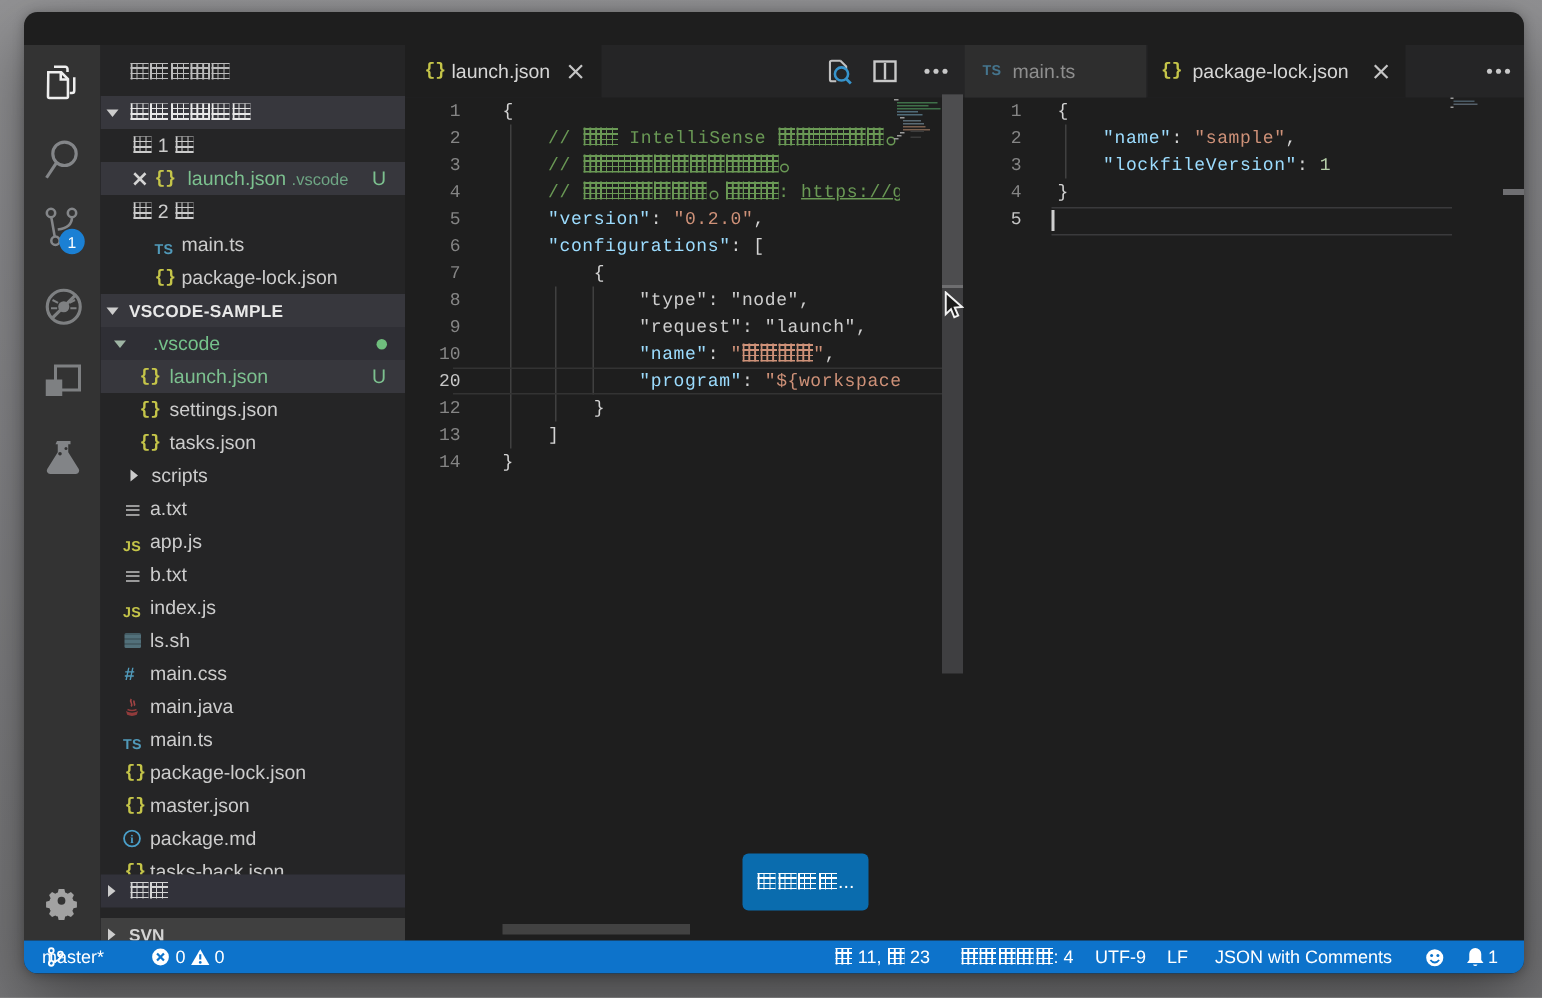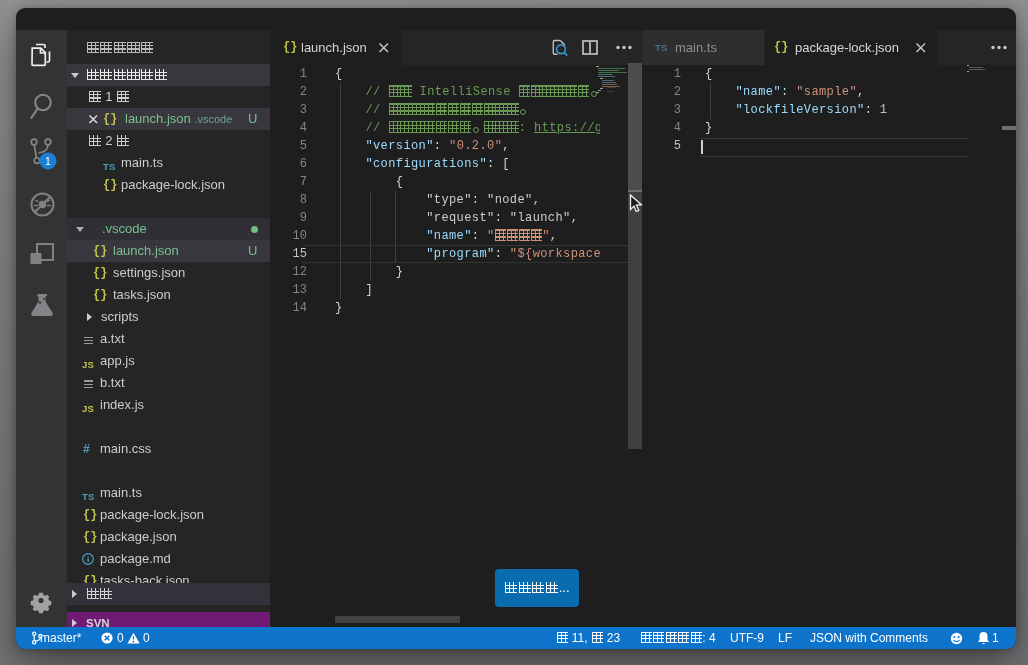--- a/index.html
+++ b/index.html
@@ -113,50 +113,57 @@
       </div>
   <div class="row" style="top:100px"><span style="margin-left:21px"><i class="cj"></i> 2 <i class="cj"></i></span></div>
   <div class="row" style="top:122px">
         <b class="fi i-ts" style="left:36px;top:4px">TS</b>
         <span style="position:absolute;left:54px">main.ts</span>
       </div>
   <div class="row" style="top:144px">
         <b class="i-json" style="position:absolute;left:36px">{}</b>
         <span style="position:absolute;left:54px">package-lock.json</span>
       </div>
+  <div class="row hd" style="top:166px"><span class="tw" style="left:4px"></span><span style="margin-left:19px;font-size:11.5px;letter-spacing:.2px">VSCODE-SAMPLE</span></div>
   <div class="row" style="top:188px;background:#2f2f35"><span class="tw" style="left:9px;border-top-color:#9fb5a4"></span><span style="margin-left:35px;color:#75c28b">.vscode</span><span style="position:absolute;left:184px;top:8px;width:7px;height:7px;border-radius:50%;background:#6fbe7d"></span></div>
   <div class="row hl" style="top:210px">
         <b class="i-json" style="position:absolute;left:26px">{}</b>
         <span style="position:absolute;left:46px;color:#7cc08f">launch.json</span>
         <span style="position:absolute;left:181px;color:#7cc08f">U</span>
       </div>
   <div class="row" style="top:232px">
         <b class="i-json" style="position:absolute;left:26px">{}</b>
         <span style="position:absolute;left:46px">settings.json</span>
       </div>
   <div class="row" style="top:254px">
         <b class="i-json" style="position:absolute;left:26px">{}</b>
         <span style="position:absolute;left:46px">tasks.json</span>
       </div>
   <div class="row" style="top:298px"><span class="fi i-txt" style="left:17px"></span><span style="margin-left:33px">a.txt</span></div>
   <div class="row" style="top:276px"><span class="tr" style="left:20px"></span><span style="margin-left:34px">scripts</span></div>
   <div class="row" style="top:320px"><b class="fi i-js" style="left:15px;top:4px">JS</b><span style="margin-left:33px">app.js</span></div>
   <div class="row" style="top:342px"><span class="fi i-txt" style="left:17px"></span><span style="margin-left:33px">b.txt</span></div>
   <div class="row" style="top:364px"><b class="fi i-js" style="left:15px;top:4px">JS</b><span style="margin-left:33px">index.js</span></div>
+  <div class="row" style="top:386px"><span class="fi i-sh" style="left:16px"></span><span style="margin-left:33px">ls.sh</span></div>
   <div class="row" style="top:408px"><b class="fi i-css" style="left:16px;top:0">#</b><span style="margin-left:33px">main.css</span></div>
+  <div class="row" style="top:430px"><svg class="fi" style="left:15px;top:5px" width="12" height="13">
+          <path d="M2 9 c3 1.5 5 1.5 8 0 l-.8 2.5 c-2 1 -4.4 1 -6.4 0 z" fill="#913b3b"></path>
+          <path d="M3 8 c2.5 1 3.5 1 6 0" stroke="#913b3b" fill="none"></path>
+          <path d="M5.5 1 c-1.5 2 1.5 3 0 5 M7.5 2 c-1 1.5 1 2 0 3.5" stroke="#a14444" fill="none" stroke-width="1.1"></path>
+        </svg><span style="margin-left:33px">main.java</span></div>
   <div class="row" style="top:452px"><b class="fi i-ts" style="left:15px;top:4px">TS</b><span style="margin-left:33px">main.ts</span></div>
   <div class="row" style="top:474px"><b class="i-json" style="position:absolute;left:16px">{}</b><span style="margin-left:33px">package-lock.json</span></div>
-  <div class="row" style="top:496px"><b class="i-json" style="position:absolute;left:16px">{}</b><span style="margin-left:33px">package.json</span></div>
+  <div class="row" style="top:496px"><b class="i-json" style="position:absolute;left:16px">{}</b><span style="margin-left:33px">master.json</span></div>
   <div class="row" style="top:518px"><svg class="fi" style="left:15px;top:5px" width="13" height="13">
           <circle cx="6" cy="6" r="5.3" fill="none" stroke="#4a9fc9" stroke-width="1.2"></circle>
           <text x="6" y="9" font-size="8" font-weight="bold" fill="#4a9fc9" text-anchor="middle" font-family="Liberation Serif">i</text>
         </svg><span style="margin-left:33px">package.md</span></div>
   <div class="row" style="top:540px;height:13px"><b class="i-json" style="position:absolute;left:16px">{}</b><span style="margin-left:33px">tasks-back.json</span></div>
   <div class="row" style="top:553px;background:#32323a"><span class="tr" style="left:5px"></span><span style="margin-left:19px;font-weight:bold;color:#d4d4d4"><i class="cj"></i><i class="cj"></i></span></div>
-  <div class="row" style="top:582px;background:#701a75"><span class="tr" style="left:5px"></span><span style="margin-left:19px;font-weight:bold;font-size:11.5px;color:#d4d4d4">SVN</span></div>
+  <div class="row" style="top:582px;background:#404040"><span class="tr" style="left:5px"></span><span style="margin-left:19px;font-weight:bold;font-size:11.5px;color:#d4d4d4">SVN</span></div>
  </div>
  <div class="ed" id="g1" style="left:254px;width:373px">
   <div class="tabs"></div>
   <div class="tab" style="left:0;width:131px">
         <b class="i-json" style="position:absolute;left:13px">{}</b>
         <span style="position:absolute;left:31px">launch.json</span>
         <svg style="position:absolute;left:108px;top:12px" width="12" height="12">
           <path d="M1.5 1.5 L10 10 M10 1.5 L1.5 10" stroke="#c4c4c4" stroke-width="1.5"></path>
         </svg>
       </div>
@@ -184,21 +191,21 @@
   <div class="ln" style="left:0;top:35px;width:37px">  1
   2
   3
   4
   5
   6
   7
   8
   9
  10
-<span style="color:#c6c6c6"> 15</span>
+<span style="color:#c6c6c6"> 20</span>
  12
  13
  14</div>
   <div class="code" style="left:65px;top:35px;width:265px;overflow:hidden;height:252px">{
     <span class="c">// <i class="cjc"></i><i class="cjc"></i> IntelliSense <i class="cjc"></i><i class="cjc"></i><i class="cjc"></i><i class="cjc"></i><i class="cjc"></i><i class="cjc"></i><i class="cjp"></i></span>
     <span class="c">// <i class="cjc"></i><i class="cjc"></i><i class="cjc"></i><i class="cjc"></i><i class="cjc"></i><i class="cjc"></i><i class="cjc"></i><i class="cjc"></i><i class="cjc"></i><i class="cjc"></i><i class="cjc"></i><i class="cjp"></i></span>
     <span class="c">// <i class="cjc"></i><i class="cjc"></i><i class="cjc"></i><i class="cjc"></i><i class="cjc"></i><i class="cjc"></i><i class="cjc"></i><i class="cjp"></i><i class="cjc"></i><i class="cjc"></i><i class="cjc"></i>: <span style="text-decoration:underline">https://go.mi</span></span>
     <span class="k">"version"</span><span class="w">: </span><span class="s">"0.2.0"</span><span class="w">,</span>
     <span class="k">"configurations"</span><span class="w">: [</span>
         {
@@ -278,21 +285,21 @@
  </div>
  <div class="status" id="status">
   <svg style="position:absolute;left:15px;top:4px" width="12" height="14">
         <g stroke="#fff" fill="none" stroke-width="1.25">
           <circle cx="3.2" cy="2.8" r="1.6"></circle>
           <circle cx="9.3" cy="5" r="1.6"></circle>
           <circle cx="3.2" cy="11.2" r="1.6"></circle>
           <path d="M3.2 4.6 v5 M9.3 6.8 c-.2 2.2 -2.6 3 -4.6 3.3"></path>
         </g>
       </svg>
-  <span style="position:absolute;left:24px;top:3.5px">master*</span>
+  <span style="position:absolute;left:12px;top:3.5px">master*</span>
   <svg style="position:absolute;left:85px;top:5px" width="12" height="12">
         <circle cx="6" cy="6" r="5.6" fill="#fff"></circle>
         <path d="M3.7 3.7 l4.6 4.6 M8.3 3.7 l-4.6 4.6" stroke="#0d73cb" stroke-width="1.5"></path>
       </svg>
   <span style="position:absolute;left:101px;top:3.5px">0</span>
   <svg style="position:absolute;left:111px;top:4.5px" width="13" height="12">
         <path d="M6.5 0.8 L12.6 11.4 H0.4 Z" fill="#fff"></path>
         <path d="M6.5 4.2 v3.4" stroke="#0d73cb" stroke-width="1.4"></path>
         <circle cx="6.5" cy="9.6" r=".9" fill="#0d73cb"></circle>
       </svg>

